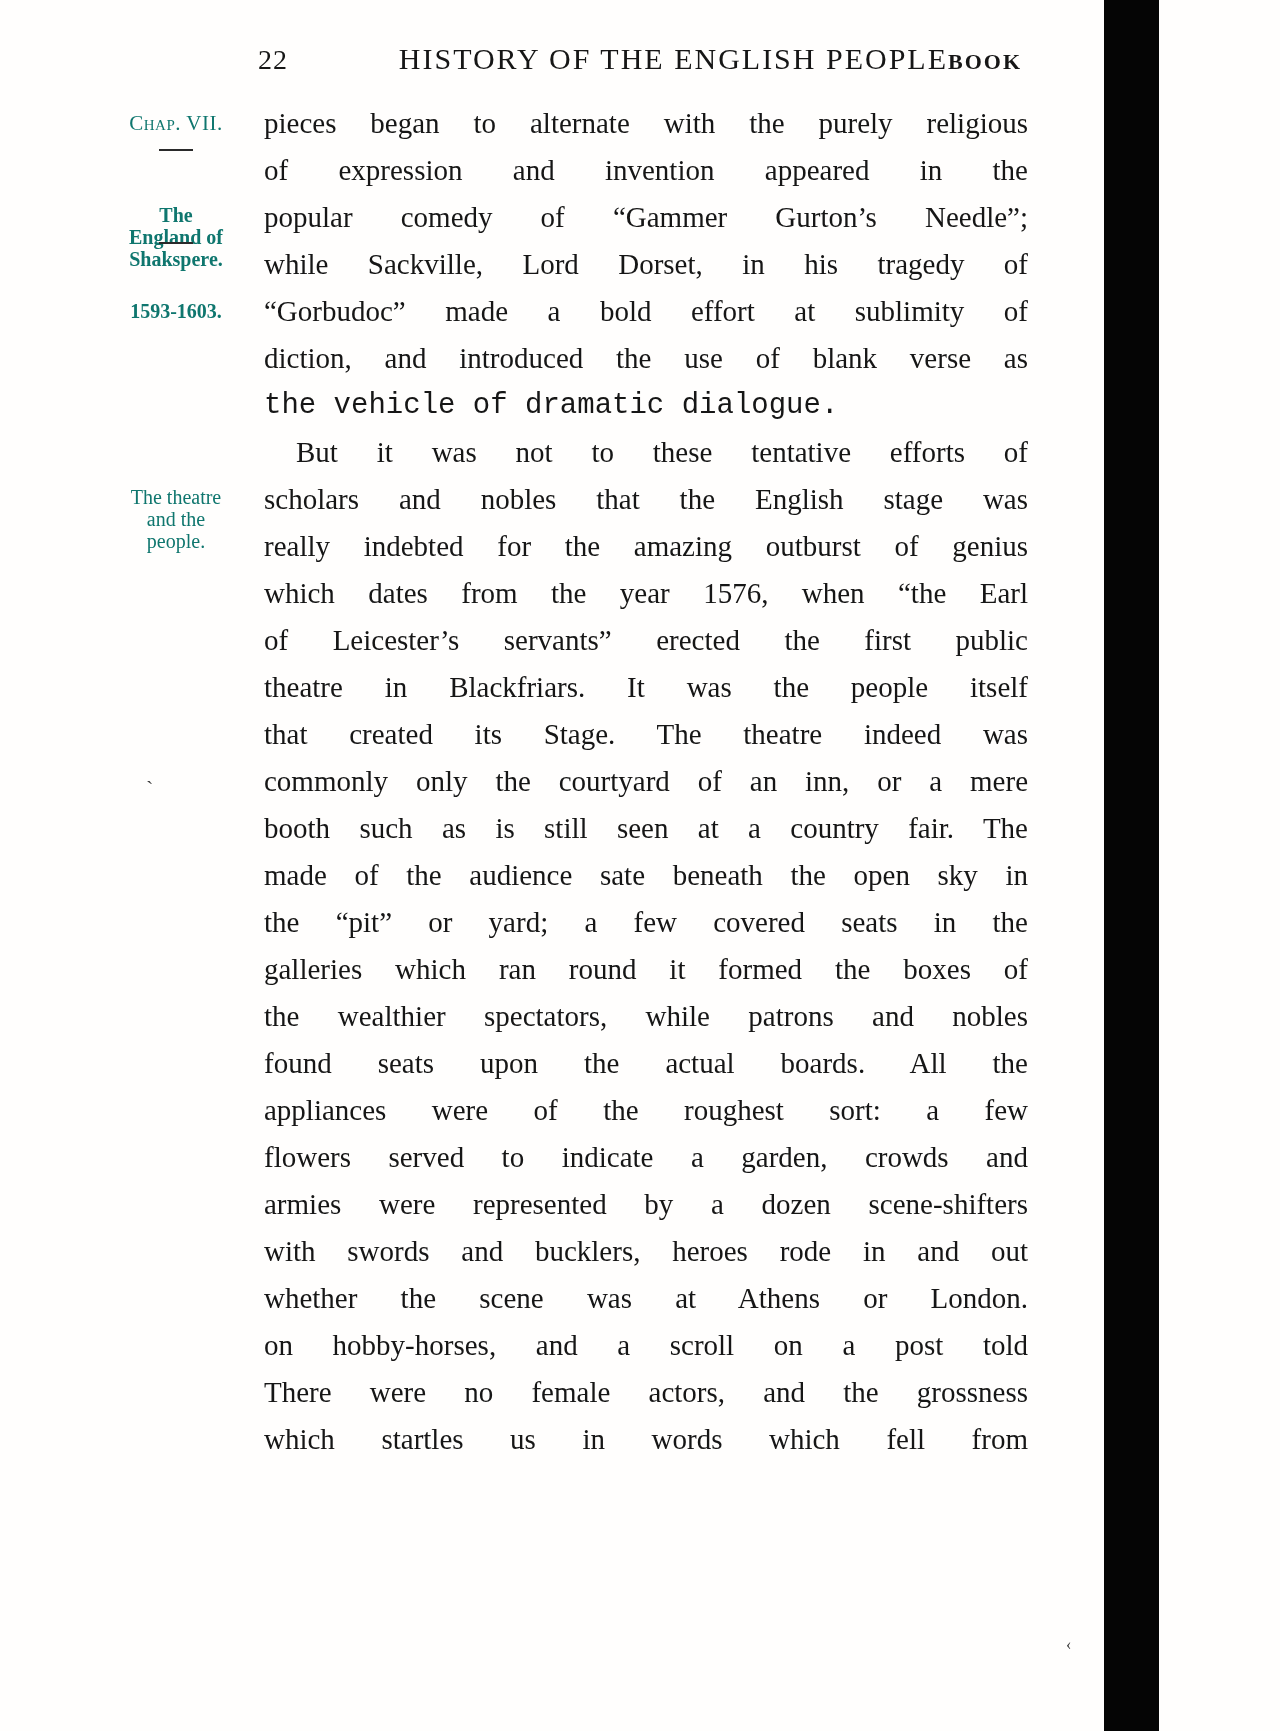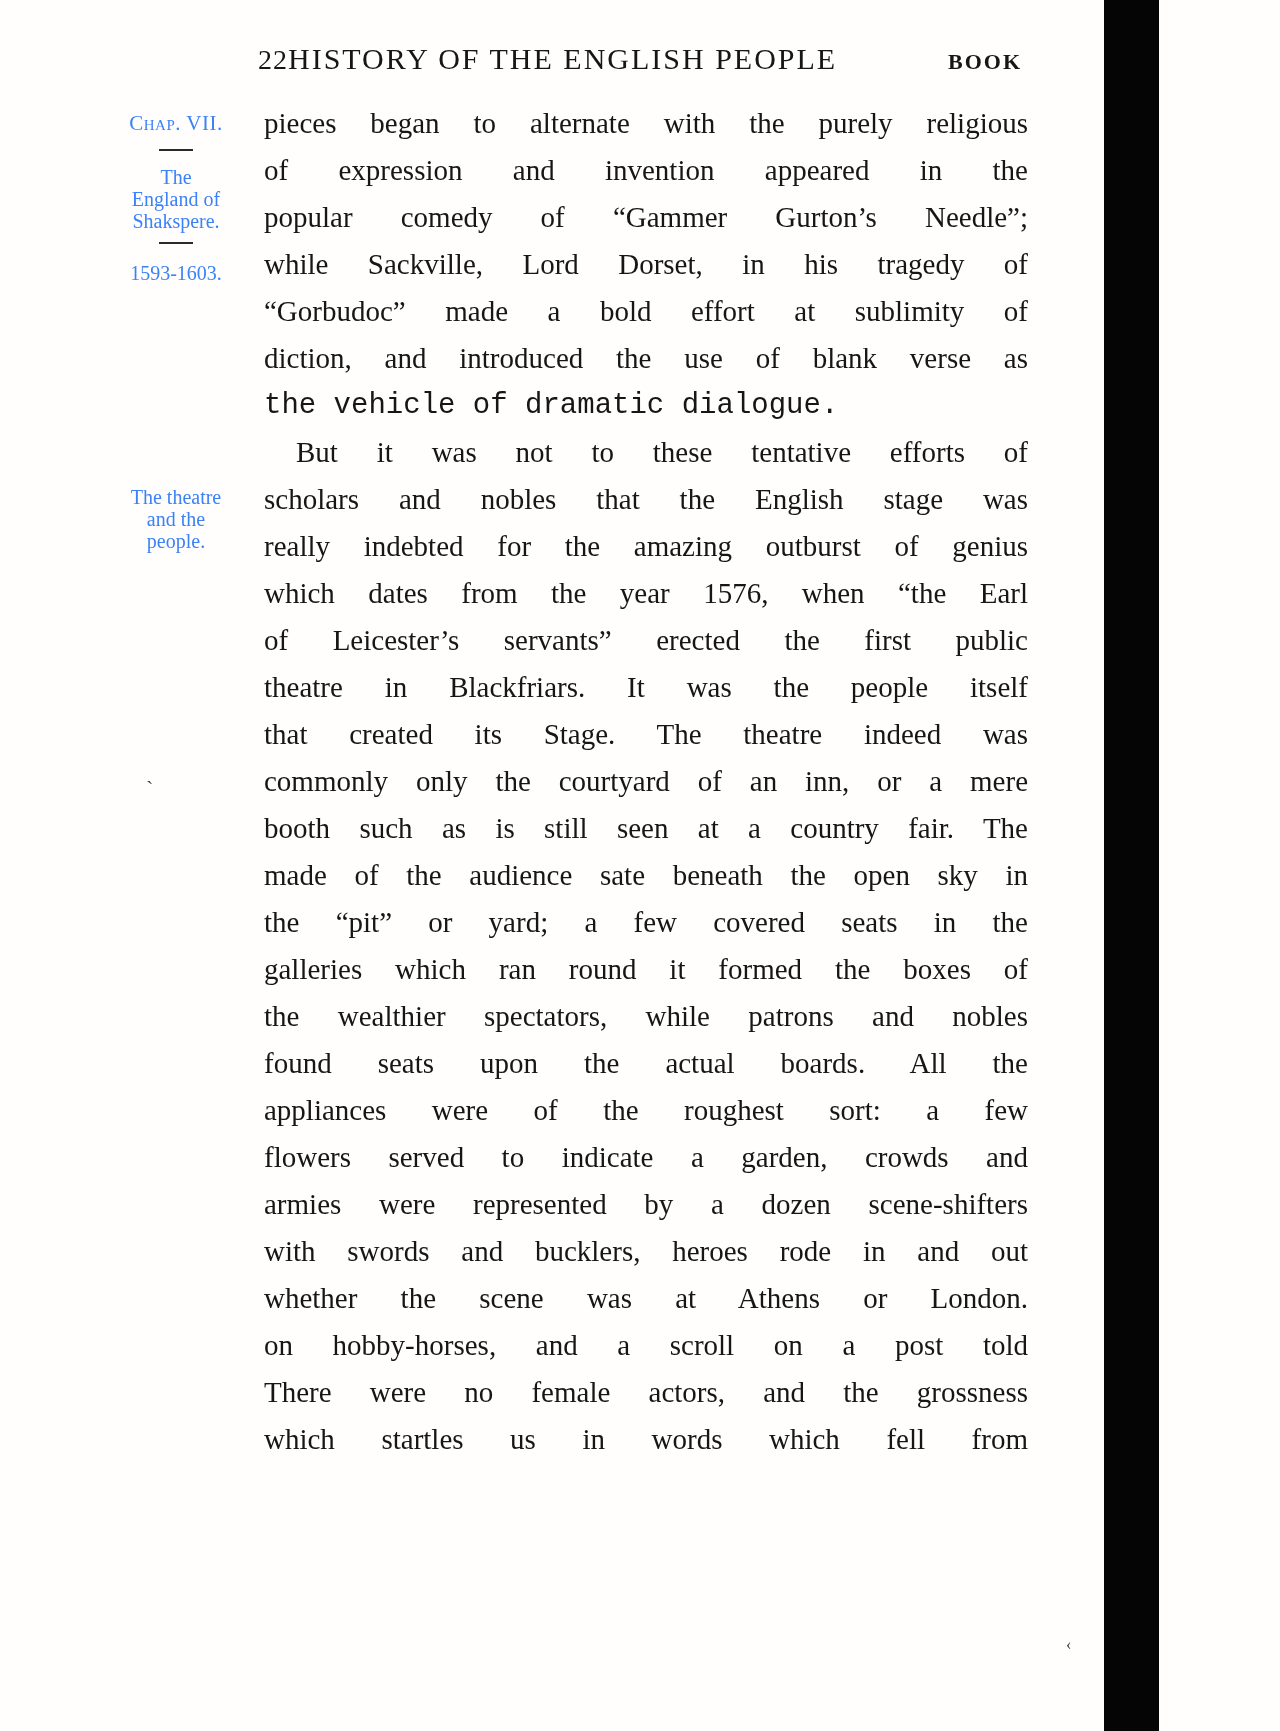--- a/index.html
+++ b/index.html
@@ -38,47 +38,48 @@
     width: 764px;
     display: flex;
     align-items: baseline;
   }
   .header .pagenum {
     font-size: 28px;
     letter-spacing: 1px;
   }
   .header .title {
     flex: 1;
-    text-align: left;
+    text-align: right;
     font-size: 30px;
     letter-spacing: 2px;
     white-space: nowrap;
   }
   .header .booklabel {
     font-size: 22px;
     letter-spacing: 2px;
     font-weight: bold;
   }
   
   .margin-note {
     position: absolute;
     left: 100px;
     width: 152px;
     text-align: center;
     font-size: 20px;
     line-height: 22px;
-    color: #3b82f6;
+    color: #0f766e;
   }
   .margin-note.smallcaps {
     font-variant: small-caps;
     font-size: 21px;
     letter-spacing: 0.5px;
   }
   .margin-note.bold {
-    font-weight: normal;
+    font-weight: bold;
+    margin-top: 38px;
   }
   #note-chapter { top: 112px; }
   #note-section { top: 166px; }
   #note-dates   { top: 262px; }
   #note-aside   { top: 486px; }
   .margin-rule {
     position: absolute;
     width: 34px;
     border-top: 2px solid #2a2a2a;
     height: 0;

